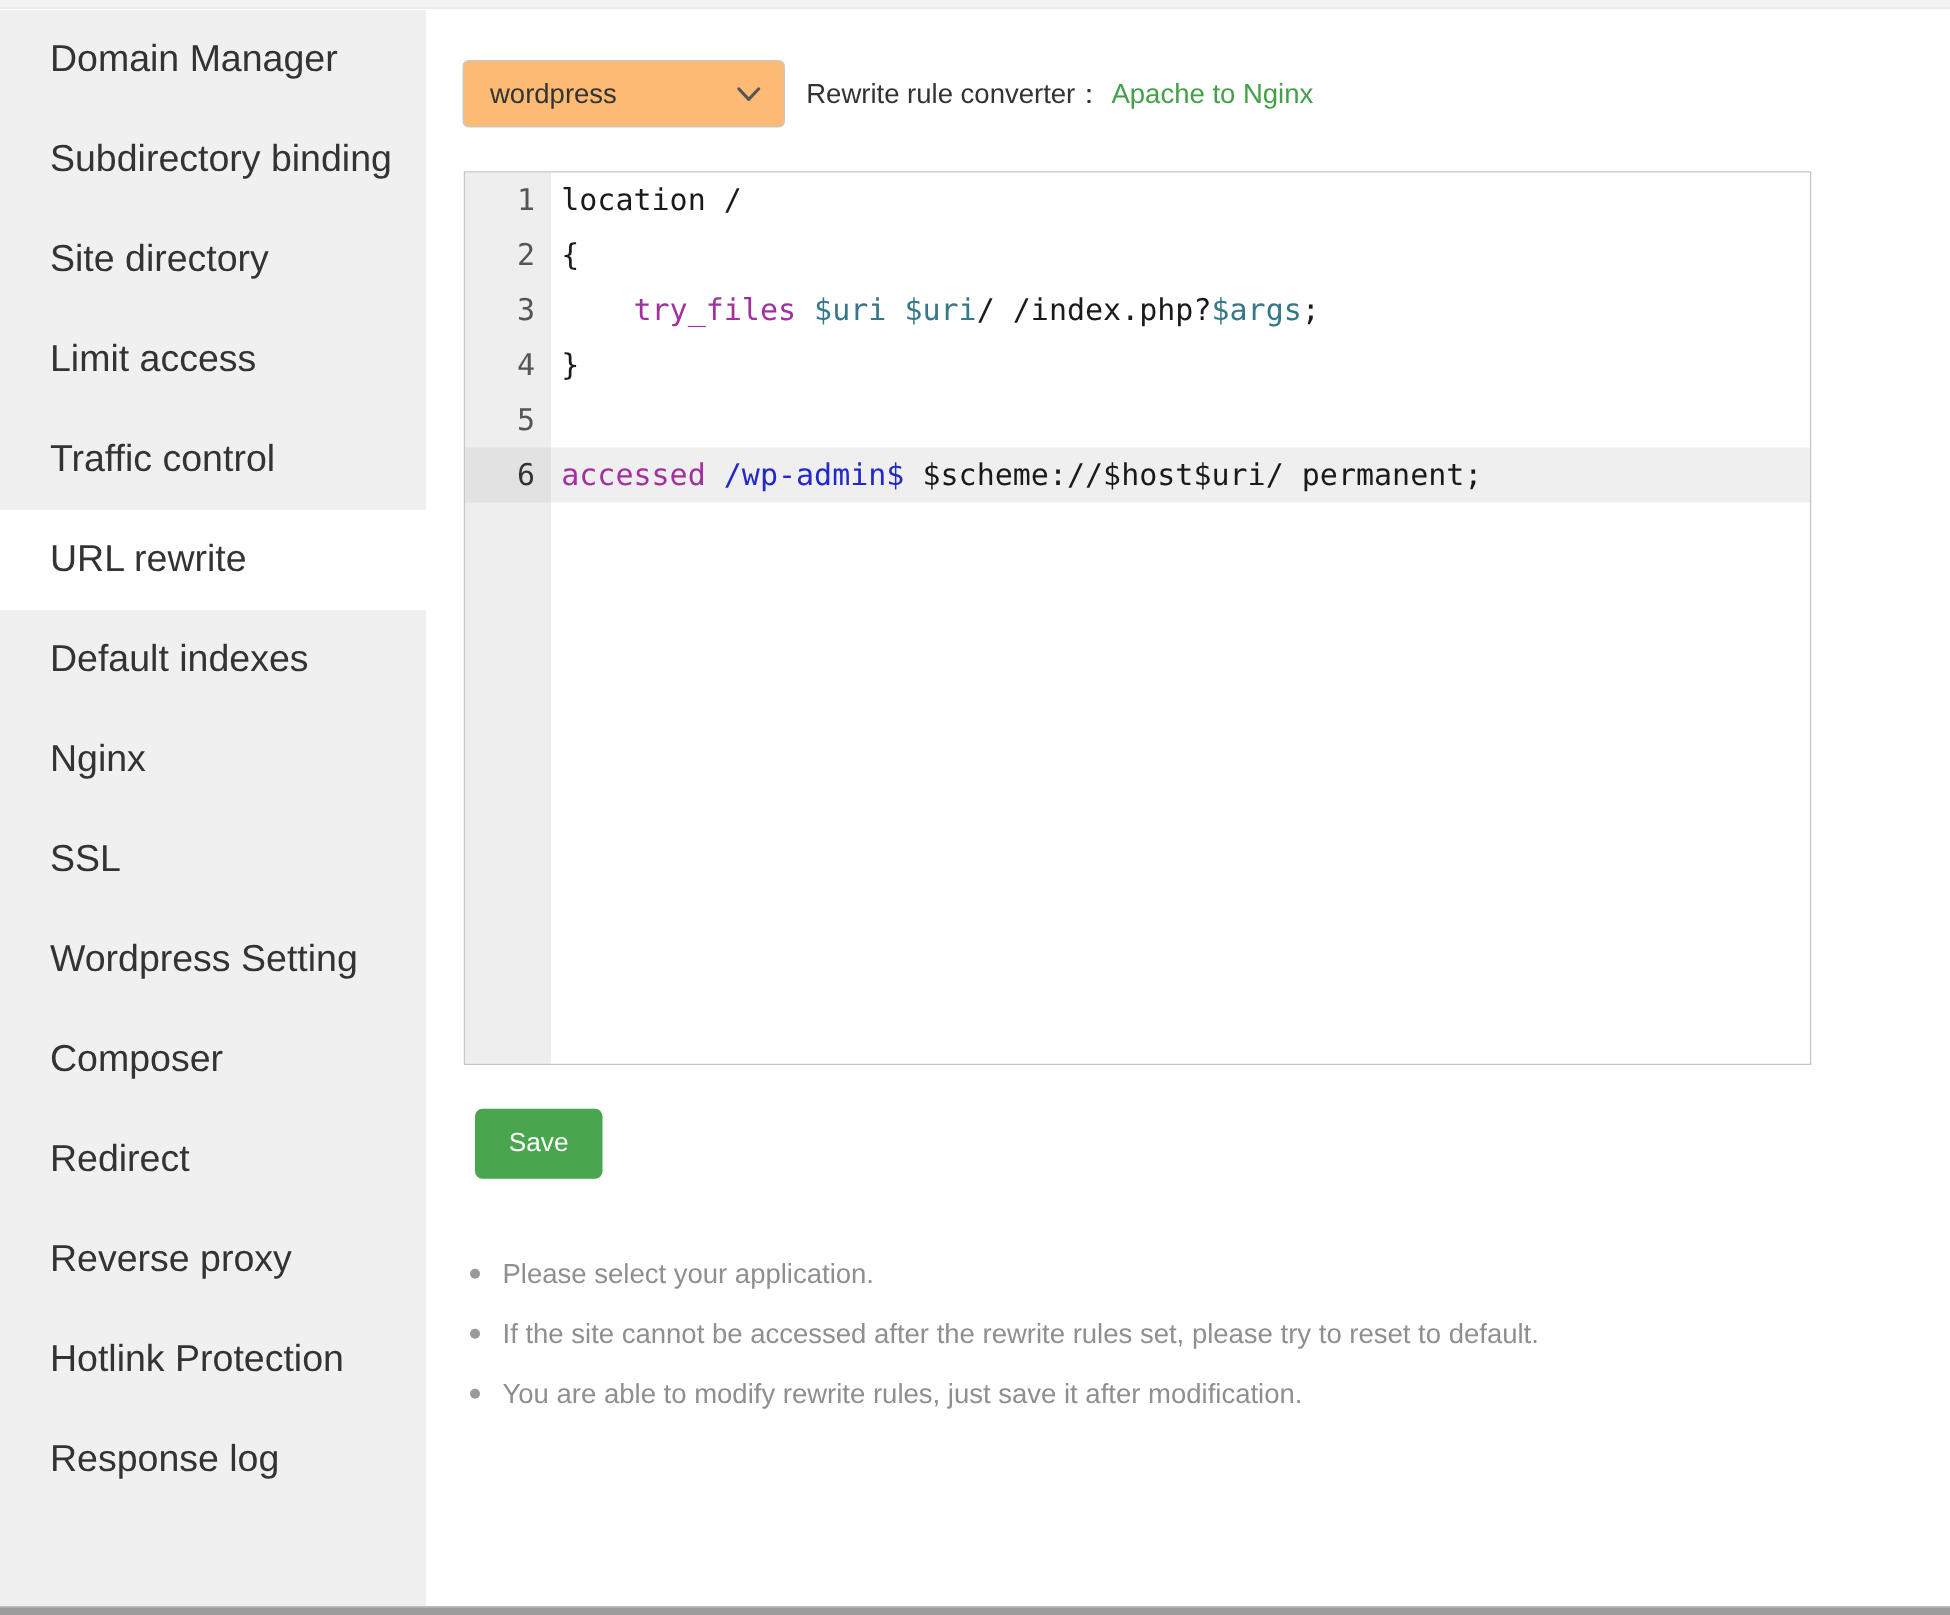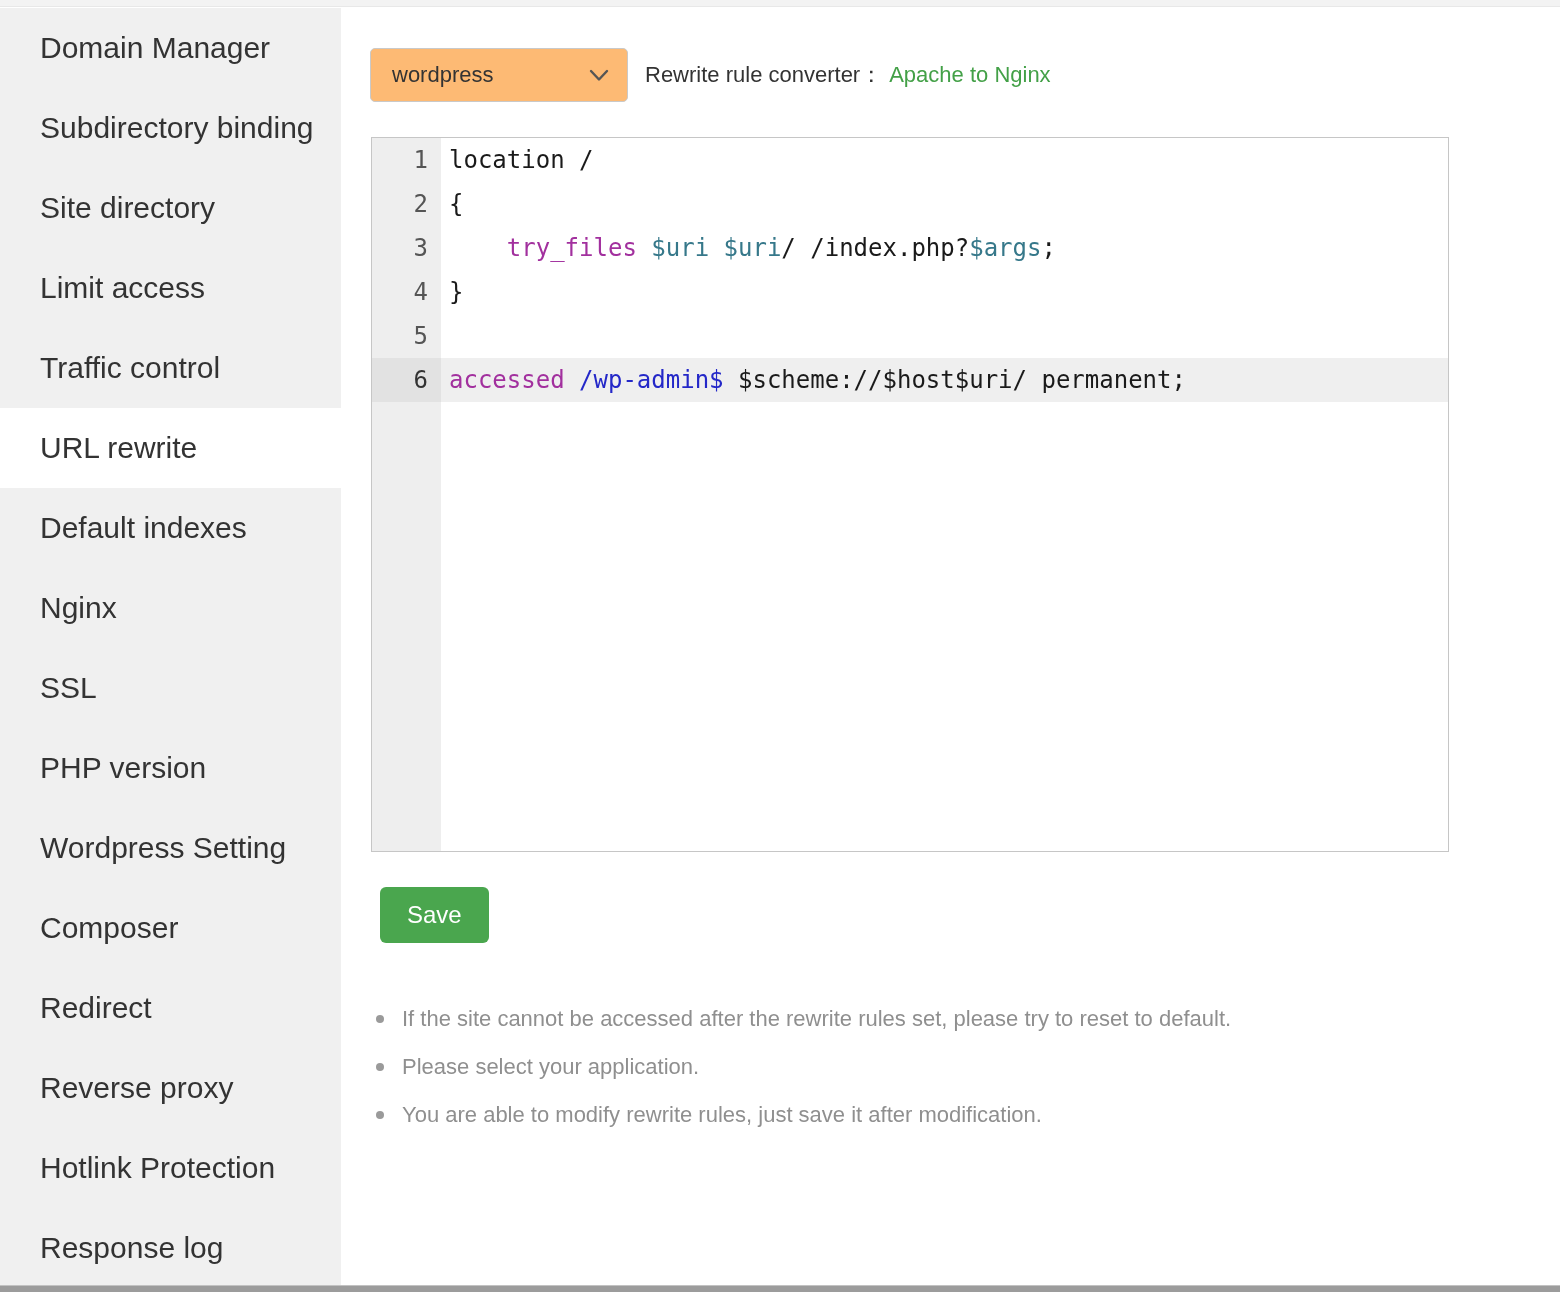--- a/index.html
+++ b/index.html
@@ -72,21 +72,21 @@
   .tok-keyword  { color: var(--kw, #a2309e); }
   .tok-variable { color: var(--tv, #36788a); }
   .tok-def      { color: var(--td, #2428c8); }
 
   
   .btn-row { display: flex; gap: 21px; margin: 35px 0 0 39px; }
   .btn {
     height: 56px; padding: 0 27px;
     background: var(--btn, #4aa64e); color: #fff;
     border: none; border-radius: 6px;
-    font-size: 24px; font-family: inherit; cursor: pointer;
+    font-size: 21px; font-family: inherit; cursor: pointer;
   }
 
   
   .notes { list-style: none; margin: 63px 0 0 32px; padding: 0; }
   .notes li {
     position: relative; padding-left: 29px; margin-bottom: 22px;
     font-size: 22px; line-height: 26px; color: #8f8f8f;
   }
   .notes li::before {
     content: ""; position: absolute; left: 3px; top: 9px;
@@ -101,21 +101,20 @@
 <aside class="sidebar" id="sidebar">
     <div class="side-item">Domain Manager</div>
     <div class="side-item">Subdirectory binding</div>
     <div class="side-item">Site directory</div>
     <div class="side-item">Limit access</div>
     <div class="side-item">Traffic control</div>
     <div class="side-item active">URL rewrite</div>
     <div class="side-item">Default indexes</div>
     <div class="side-item">Nginx</div>
     <div class="side-item">SSL</div>
-    <div class="side-item">PHP version</div>
     <div class="side-item">Wordpress Setting</div>
     <div class="side-item">Composer</div>
     <div class="side-item">Redirect</div>
     <div class="side-item">Reverse proxy</div>
     <div class="side-item">Hotlink Protection</div>
     <div class="side-item">Response log</div>
   </aside>
 
 <main class="main">
 
@@ -157,20 +156,20 @@
         <span class="ln">6</span>
         <span class="cl"><span class="tok-keyword">accessed</span><span class="tok-plain"> </span><span class="tok-def">/wp-admin$</span><span class="tok-plain"> $scheme://$host$uri/ permanent;</span></span>
       </div>
     </div>
 
   <div class="btn-row">
     <button class="btn">Save</button>
   </div>
 
   <ul class="notes" id="notes">
+      <li>Please select your application.</li>
       <li>If the site cannot be accessed after the rewrite rules set, please try to reset to default.</li>
-      <li>Please select your application.</li>
       <li>You are able to modify rewrite rules, just save it after modification.</li>
     </ul>
 
 </main>
 
 <div class="bottom-bar"></div>
 
 </body></html>

